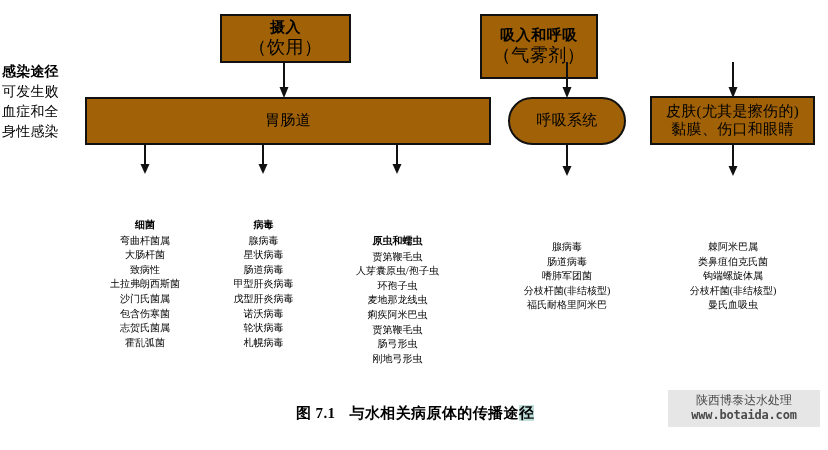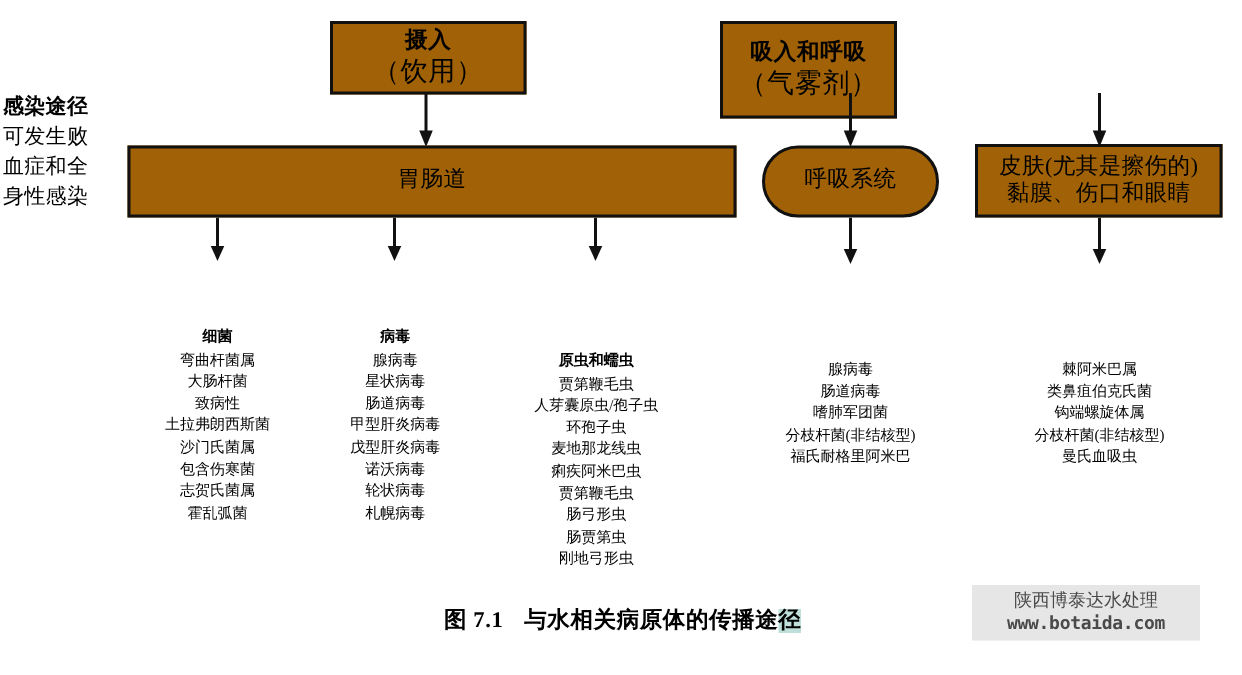--- a/index.html
+++ b/index.html
@@ -216,21 +216,20 @@
 
   <div class="col" style="left:305px; top:196px; width:185px;">
     <span class="col-head">原虫和蠕虫</span>
     <span class="col-item">贾第鞭毛虫</span>
     <span class="col-item">人芽囊原虫/孢子虫</span>
     <span class="col-item">环孢子虫</span>
     <span class="col-item">麦地那龙线虫</span>
     <span class="col-item">痢疾阿米巴虫</span>
     <span class="col-item">贾第鞭毛虫</span>
     <span class="col-item">肠弓形虫</span>
-    <span class="col-item">肠贾第虫</span>
     <span class="col-item">刚地弓形虫</span>
   </div>
 
   <div class="col" style="left:487px; top:202px; width:160px;">
     <span class="col-item">腺病毒</span>
     <span class="col-item">肠道病毒</span>
     <span class="col-item">嗜肺军团菌</span>
     <span class="col-item">分枝杆菌(非结核型)</span>
     <span class="col-item">福氏耐格里阿米巴</span>
   </div>
@@ -240,18 +239,18 @@
     <span class="col-item">类鼻疽伯克氏菌</span>
     <span class="col-item">钩端螺旋体属</span>
     <span class="col-item">分枝杆菌(非结核型)</span>
     <span class="col-item">曼氏血吸虫</span>
   </div>
 
   <div class="caption" style="left:255px; top:404px;margin-left:41px;">
     <span class="cap-num">图 7.1</span><span>与水相关病原体的传播途</span><span class="cap-sel">径</span>
   </div>
 
-  <div class="watermark" style="left:648px; top:390px; width:152px;">
+  <div class="watermark" style="left:668px; top:390px; width:152px;">
     <span class="wm-cn">陕西博泰达水处理</span>
     <span class="wm-url">www.botaida.com</span>
   </div>
 
 </div>
 
 </body></html>

